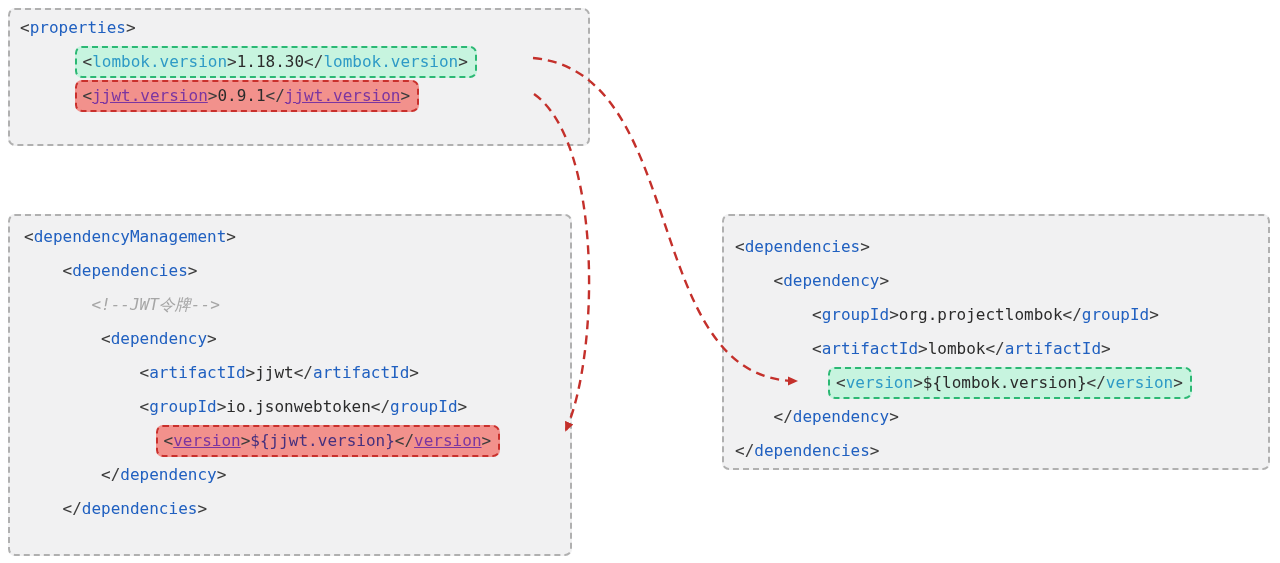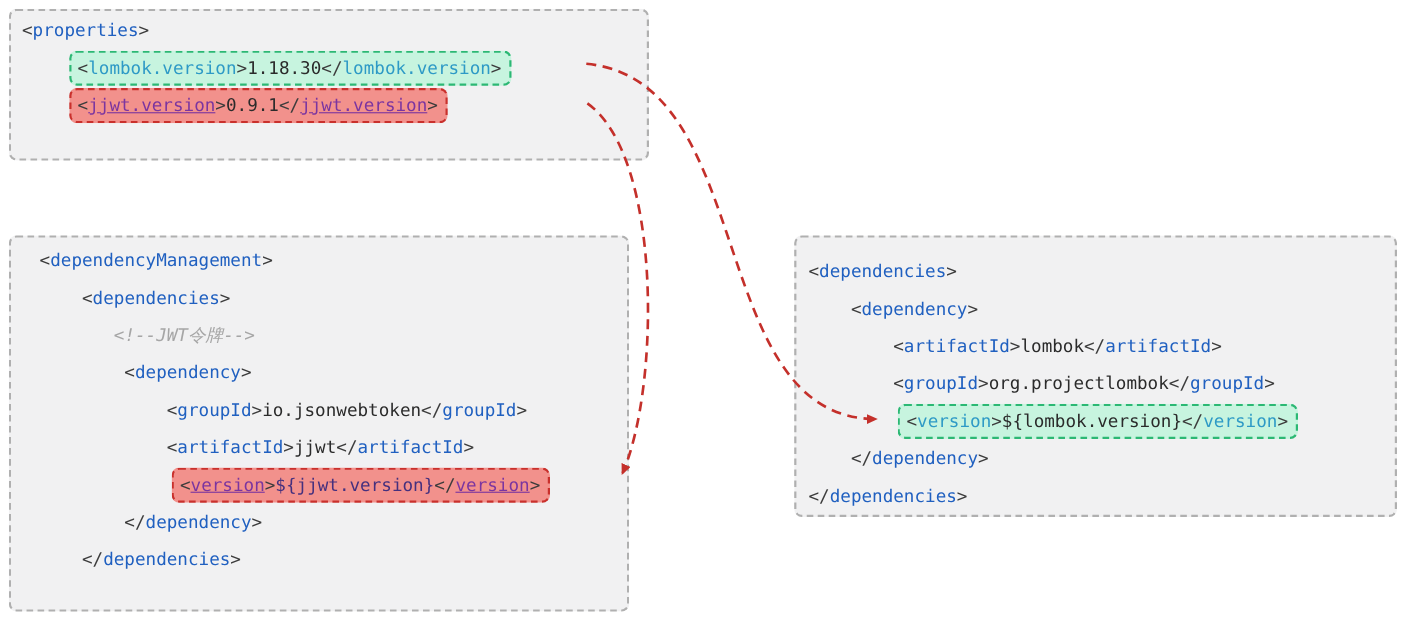--- a/index.html
+++ b/index.html
@@ -25,58 +25,58 @@
   .seg-tag{color:var(--tag-blue);}
   .seg-text{color:var(--content);}
   .seg-cyan{color:var(--cyan);}
   .seg-purple{color:var(--purple);text-decoration:underline;}
   .seg-darkpurple{color:var(--dark-purple);}
   .seg-comment{color:var(--comment);font-style:italic;}
   .hl{
     display:inline-block;
     line-height:20px;
     padding:4px 7px 4px 6px;
-    margin:-6px 4px;
+    margin:-6px 16px;
     border-radius:7px;
     border:2px dashed transparent;
     text-align:center;
   }
   .hl-green{background:var(--green-bg);border-color:var(--green-border);}
   .hl-red{background:var(--red-bg);border-color:var(--red-border);}
   #arrow-layer{
     position:absolute;left:0;top:0;
     pointer-events:none;
   }
 </style>
 </head>
 <body>
 
 <div class="code-box" style="left:8px;top:8px;width:582px;height:138px;padding:1px 0 0 10px;">
     <div class="code-line"><span class="seg-bracket">&lt;</span><span class="seg-tag">properties</span><span class="seg-bracket">&gt;</span></div>
     <div class="code-line">    <span class="hl hl-green"><span class="seg-bracket">&lt;</span><span class="seg-cyan">lombok.version</span><span class="seg-bracket">&gt;</span><span class="seg-text">1.18.30</span><span class="seg-bracket">&lt;/</span><span class="seg-cyan">lombok.version</span><span class="seg-bracket">&gt;</span></span></div>
     <div class="code-line">    <span class="hl hl-red"><span class="seg-bracket">&lt;</span><span class="seg-purple">jjwt.version</span><span class="seg-bracket">&gt;</span><span class="seg-text">0.9.1</span><span class="seg-bracket">&lt;/</span><span class="seg-purple">jjwt.version</span><span class="seg-bracket">&gt;</span></span></div>
   </div>
 
-<div class="code-box" style="left:8px;top:214px;width:564px;height:342px;padding:4px 0 0 26px;">
+<div class="code-box" style="left:8px;top:214px;width:564px;height:342px;padding:4px 0 0 14px;">
     <div class="code-line"><span class="seg-bracket">&lt;</span><span class="seg-tag">dependencyManagement</span><span class="seg-bracket">&gt;</span></div>
     <div class="code-line">    <span class="seg-bracket">&lt;</span><span class="seg-tag">dependencies</span><span class="seg-bracket">&gt;</span></div>
     <div class="code-line">       <span class="seg-comment">&lt;!--JWT令牌--&gt;</span></div>
     <div class="code-line">        <span class="seg-bracket">&lt;</span><span class="seg-tag">dependency</span><span class="seg-bracket">&gt;</span></div>
+    <div class="code-line">            <span class="seg-bracket">&lt;</span><span class="seg-tag">artifactId</span><span class="seg-bracket">&gt;</span><span class="seg-text">jjwt</span><span class="seg-bracket">&lt;/</span><span class="seg-tag">artifactId</span><span class="seg-bracket">&gt;</span></div>
     <div class="code-line">            <span class="seg-bracket">&lt;</span><span class="seg-tag">groupId</span><span class="seg-bracket">&gt;</span><span class="seg-text">io.jsonwebtoken</span><span class="seg-bracket">&lt;/</span><span class="seg-tag">groupId</span><span class="seg-bracket">&gt;</span></div>
-    <div class="code-line">            <span class="seg-bracket">&lt;</span><span class="seg-tag">artifactId</span><span class="seg-bracket">&gt;</span><span class="seg-text">jjwt</span><span class="seg-bracket">&lt;/</span><span class="seg-tag">artifactId</span><span class="seg-bracket">&gt;</span></div>
     <div class="code-line">            <span class="hl hl-red"><span class="seg-bracket">&lt;</span><span class="seg-purple">version</span><span class="seg-bracket">&gt;</span><span class="seg-darkpurple">${jjwt.version}</span><span class="seg-bracket">&lt;/</span><span class="seg-purple">version</span><span class="seg-bracket">&gt;</span></span></div>
     <div class="code-line">        <span class="seg-bracket">&lt;/</span><span class="seg-tag">dependency</span><span class="seg-bracket">&gt;</span></div>
     <div class="code-line">    <span class="seg-bracket">&lt;/</span><span class="seg-tag">dependencies</span><span class="seg-bracket">&gt;</span></div>
   </div>
 
 <div class="code-box" style="left:722px;top:214px;width:548px;height:256px;padding:14px 0 0 11px;">
     <div class="code-line"><span class="seg-bracket">&lt;</span><span class="seg-tag">dependencies</span><span class="seg-bracket">&gt;</span></div>
     <div class="code-line">    <span class="seg-bracket">&lt;</span><span class="seg-tag">dependency</span><span class="seg-bracket">&gt;</span></div>
+    <div class="code-line">        <span class="seg-bracket">&lt;</span><span class="seg-tag">groupId</span><span class="seg-bracket">&gt;</span><span class="seg-text">org.projectlombok</span><span class="seg-bracket">&lt;/</span><span class="seg-tag">groupId</span><span class="seg-bracket">&gt;</span></div>
     <div class="code-line">        <span class="seg-bracket">&lt;</span><span class="seg-tag">artifactId</span><span class="seg-bracket">&gt;</span><span class="seg-text">lombok</span><span class="seg-bracket">&lt;/</span><span class="seg-tag">artifactId</span><span class="seg-bracket">&gt;</span></div>
-    <div class="code-line">        <span class="seg-bracket">&lt;</span><span class="seg-tag">groupId</span><span class="seg-bracket">&gt;</span><span class="seg-text">org.projectlombok</span><span class="seg-bracket">&lt;/</span><span class="seg-tag">groupId</span><span class="seg-bracket">&gt;</span></div>
     <div class="code-line">        <span class="hl hl-green"><span class="seg-bracket">&lt;</span><span class="seg-cyan">version</span><span class="seg-bracket">&gt;</span><span class="seg-text">${lombok.version}</span><span class="seg-bracket">&lt;/</span><span class="seg-cyan">version</span><span class="seg-bracket">&gt;</span></span></div>
     <div class="code-line">    <span class="seg-bracket">&lt;/</span><span class="seg-tag">dependency</span><span class="seg-bracket">&gt;</span></div>
     <div class="code-line"><span class="seg-bracket">&lt;/</span><span class="seg-tag">dependencies</span><span class="seg-bracket">&gt;</span></div>
   </div>
 
 <svg id="arrow-layer" width="1280" height="563" viewBox="0 0 1280 563">
   <defs>
     <marker id="ah" markerWidth="11" markerHeight="10" refX="8" refY="4.5" orient="auto" markerUnits="userSpaceOnUse">
       <path id="ah-path" d="M0,0 L10,4.5 L0,9 z" fill="#c4302b"></path>
     </marker>

